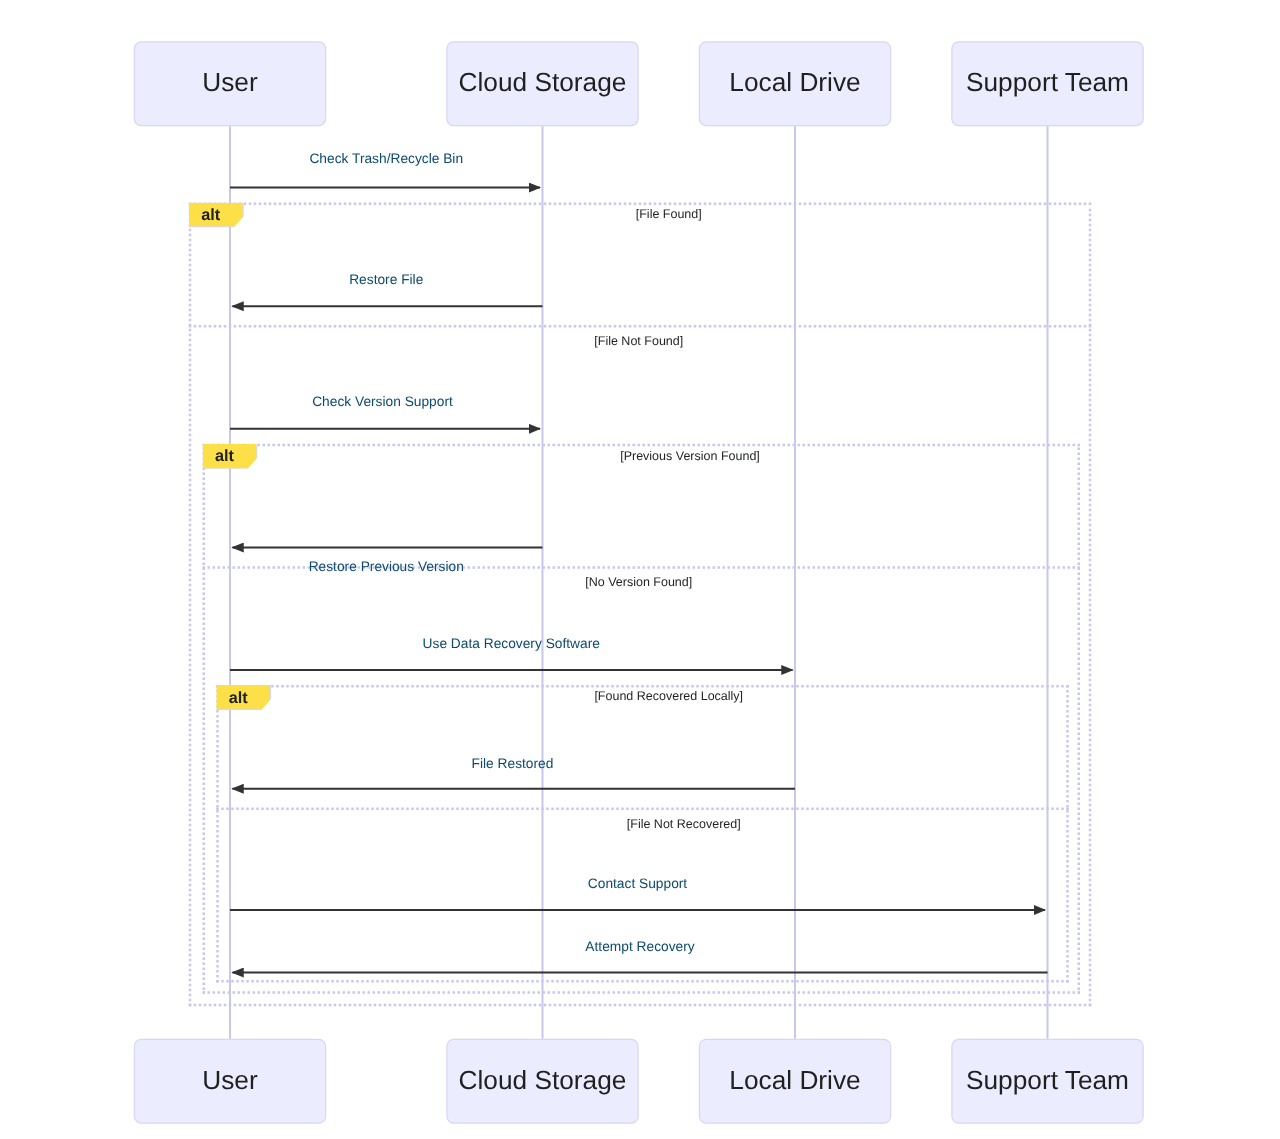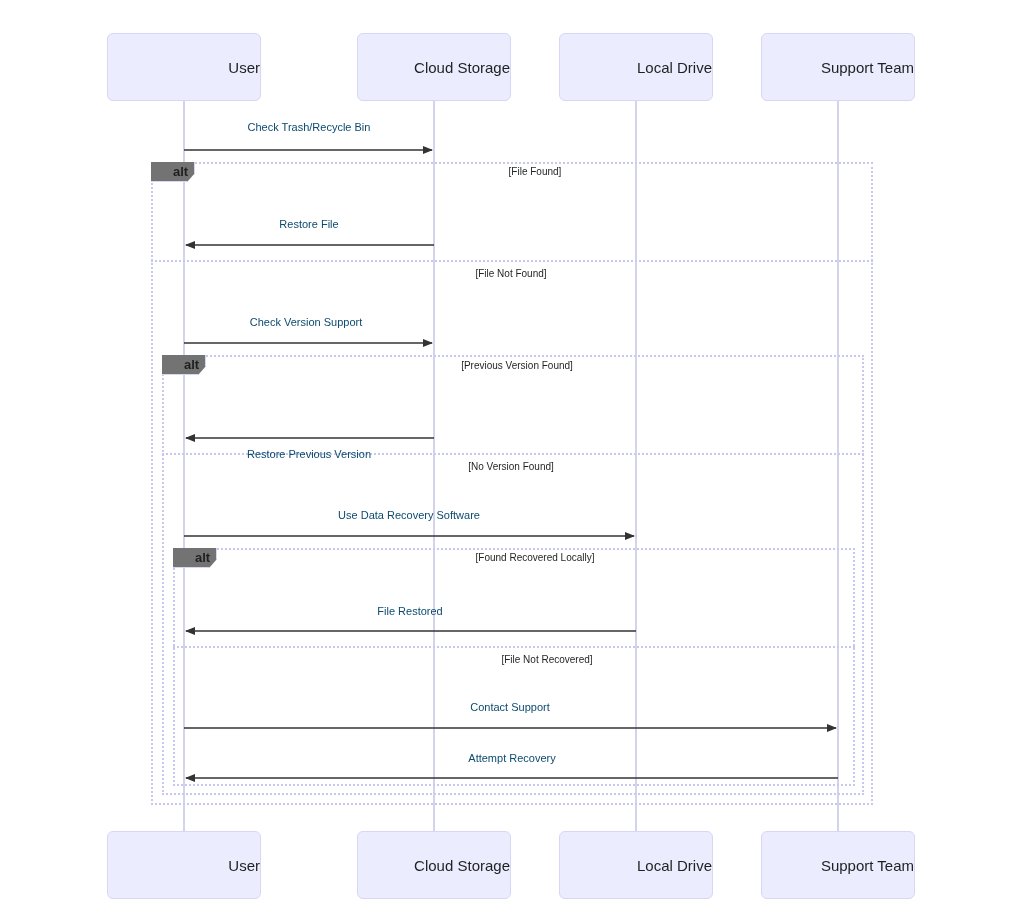--- a/index.html
+++ b/index.html
@@ -30,49 +30,49 @@
 
   
   .actor-box {
     position: absolute;
     box-sizing: border-box;
     background: #ECECFF;
     border: 1px solid #D6D6F5;
     border-radius: 6px;
     display: flex;
     align-items: center;
-    justify-content: flex-end;
+    justify-content: center;
     color: #1f2020;
-    font-size: 15px;
+    font-size: 21px;
     font-family: "Liberation Sans", sans-serif;
   }
   .actor-label {
     pointer-events: none;
     white-space: nowrap;
   }
 
   
   .alt-frame {
     position: absolute;
     box-sizing: border-box;
     border: 2px dotted #C7C7F0;
     background: transparent;
     border-radius: 0;
   }
   .alt-tab {
     position: absolute;
     height: 20px;
-    background: #737373;
+    background: #fde047;
     border: 1px solid #D6D6F5;
     border-top: none;
     border-left: none;
     display: flex;
     align-items: center;
     justify-content: flex-start;
-    padding-left: 22px;
+    padding-left: 10px;
     box-sizing: border-box;
     font-size: 13px;
     font-weight: bold;
     color: #1f2020;
     -webkit-clip-path: polygon(0 0, 100% 0, 100% 55%, 82% 100%, 0 100%);
     clip-path: polygon(0 0, 100% 0, 100% 55%, 82% 100%, 0 100%);
   }
   .alt-divider {
     position: absolute;
     border-top: 2px dotted #C7C7F0;
@@ -170,21 +170,21 @@
       <div class="alt-divider" style="left: 162px; top: 453px; width: 702px;"></div>
       <div class="alt-frame" style="left: 173px; top: 548px; width: 682px; height: 238px;"></div>
       <div class="alt-tab" style="left: 173px; top: 548px; width: 44px;">
         <span>alt</span>
       </div>
       <div class="alt-divider" style="left: 173px; top: 646px; width: 682px;"></div>
     </div>
   <div id="labels">
       <div class="cond-label" style="left: 535px; top: 166px;">[File Found]</div>
       <div class="cond-label" style="left: 511px; top: 268px;">[File Not Found]</div>
-      <div class="cond-label" style="left: 517px; top: 360px;">[Previous Version Found]</div>
+      <div class="cond-label" style="left: 552px; top: 360px;">[Previous Version Found]</div>
       <div class="cond-label" style="left: 511px; top: 461px;">[No Version Found]</div>
       <div class="cond-label" style="left: 535px; top: 552px;">[Found Recovered Locally]</div>
       <div class="cond-label" style="left: 511px; top: 654px; margin-left: 36px;">[File Not Recovered]</div>
       <div class="msg-label" style="left: 309px; top: 121px;">Check Trash/Recycle Bin</div>
       <div class="msg-label" style="left: 309px; top: 218px;">Restore File</div>
       <div class="msg-label" style="left: 306px; top: 316px;">Check Version Support</div>
       <div class="msg-label" style="left: 309px; top: 400px; margin-top: 48px;">Restore Previous Version</div>
       <div class="msg-label" style="left: 409px; top: 509px;">Use Data Recovery Software</div>
       <div class="msg-label" style="left: 410px; top: 605px;">File Restored</div>
       <div class="msg-label" style="left: 510px; top: 701px;">Contact Support</div>

